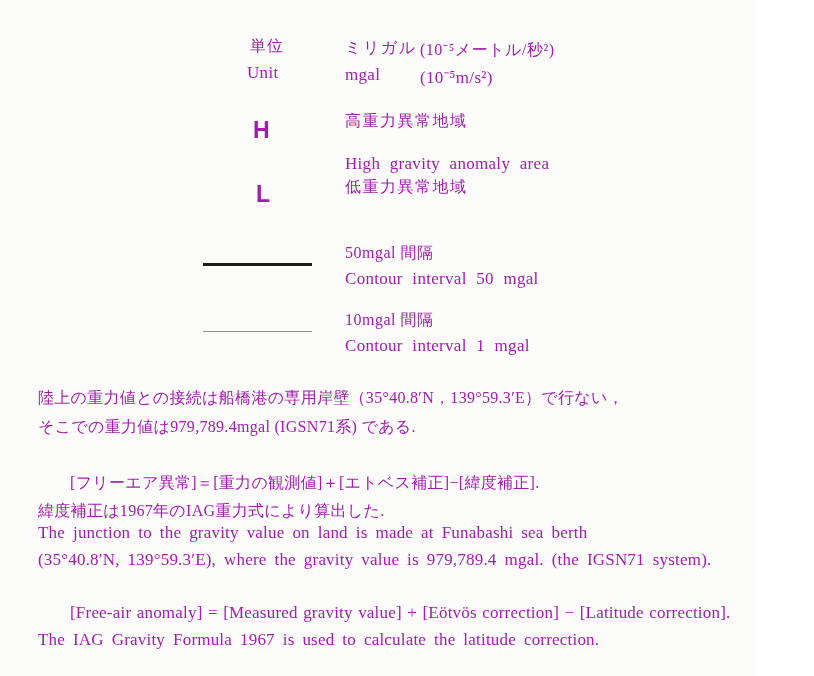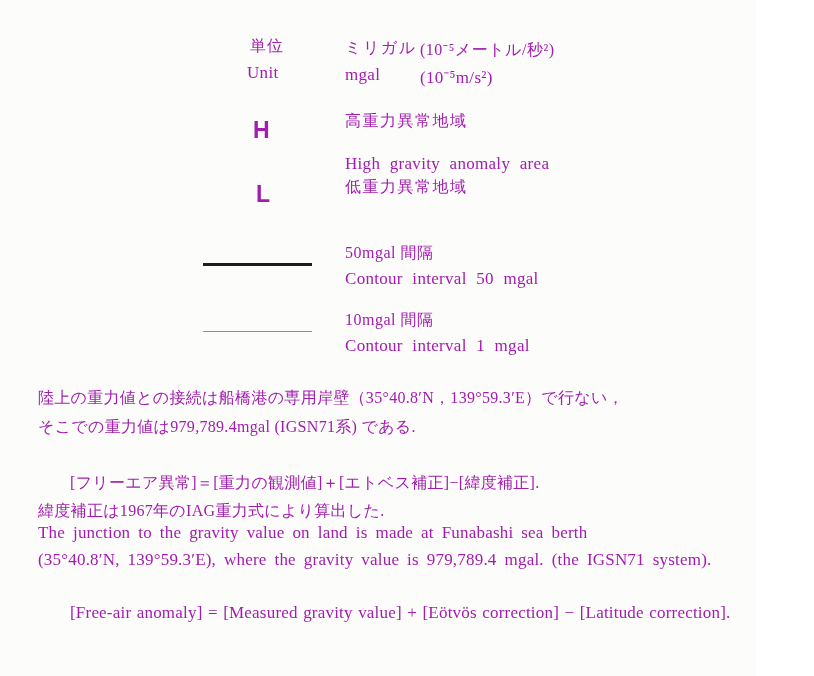--- a/index.html
+++ b/index.html
@@ -60,14 +60,15 @@
   <div class="abs en-desc" style="left:345px; top:336px;">Contour interval 1 mgal</div>
 
   <div class="abs note-jp" style="left:38px; top:388px;">陸上の重力値との接続は船橋港の専用岸壁（35°40.8′N，139°59.3′E）で行ない，</div>
   <div class="abs note-jp" style="left:38px; top:417px;">そこでの重力値は979,789.4mgal (IGSN71系) である.</div>
   <div class="abs note-jp" style="left:70px; top:473px;">[フリーエア異常]＝[重力の観測値]＋[エトベス補正]−[緯度補正].</div>
   <div class="abs note-jp" style="left:38px; top:501px;">緯度補正は1967年のIAG重力式により算出した.</div>
 
   <div class="abs note-en" style="left:38px; top:523px;">The junction to the gravity value on land is made at Funabashi sea berth</div>
   <div class="abs note-en" style="left:38px; top:550px;">(35°40.8′N, 139°59.3′E), where the gravity value is 979,789.4 mgal. (the IGSN71 system).</div>
   <div class="abs note-en tight" style="left:70px; top:603px;">[Free-air anomaly] = [Measured gravity value] + [Eötvös correction] − [Latitude correction].</div>
+  <div class="abs note-en" style="left:38px; top:630px;">The IAG Gravity Formula 1967 is used to calculate the latitude correction.</div>
 
 </div>
 
 </body></html>

